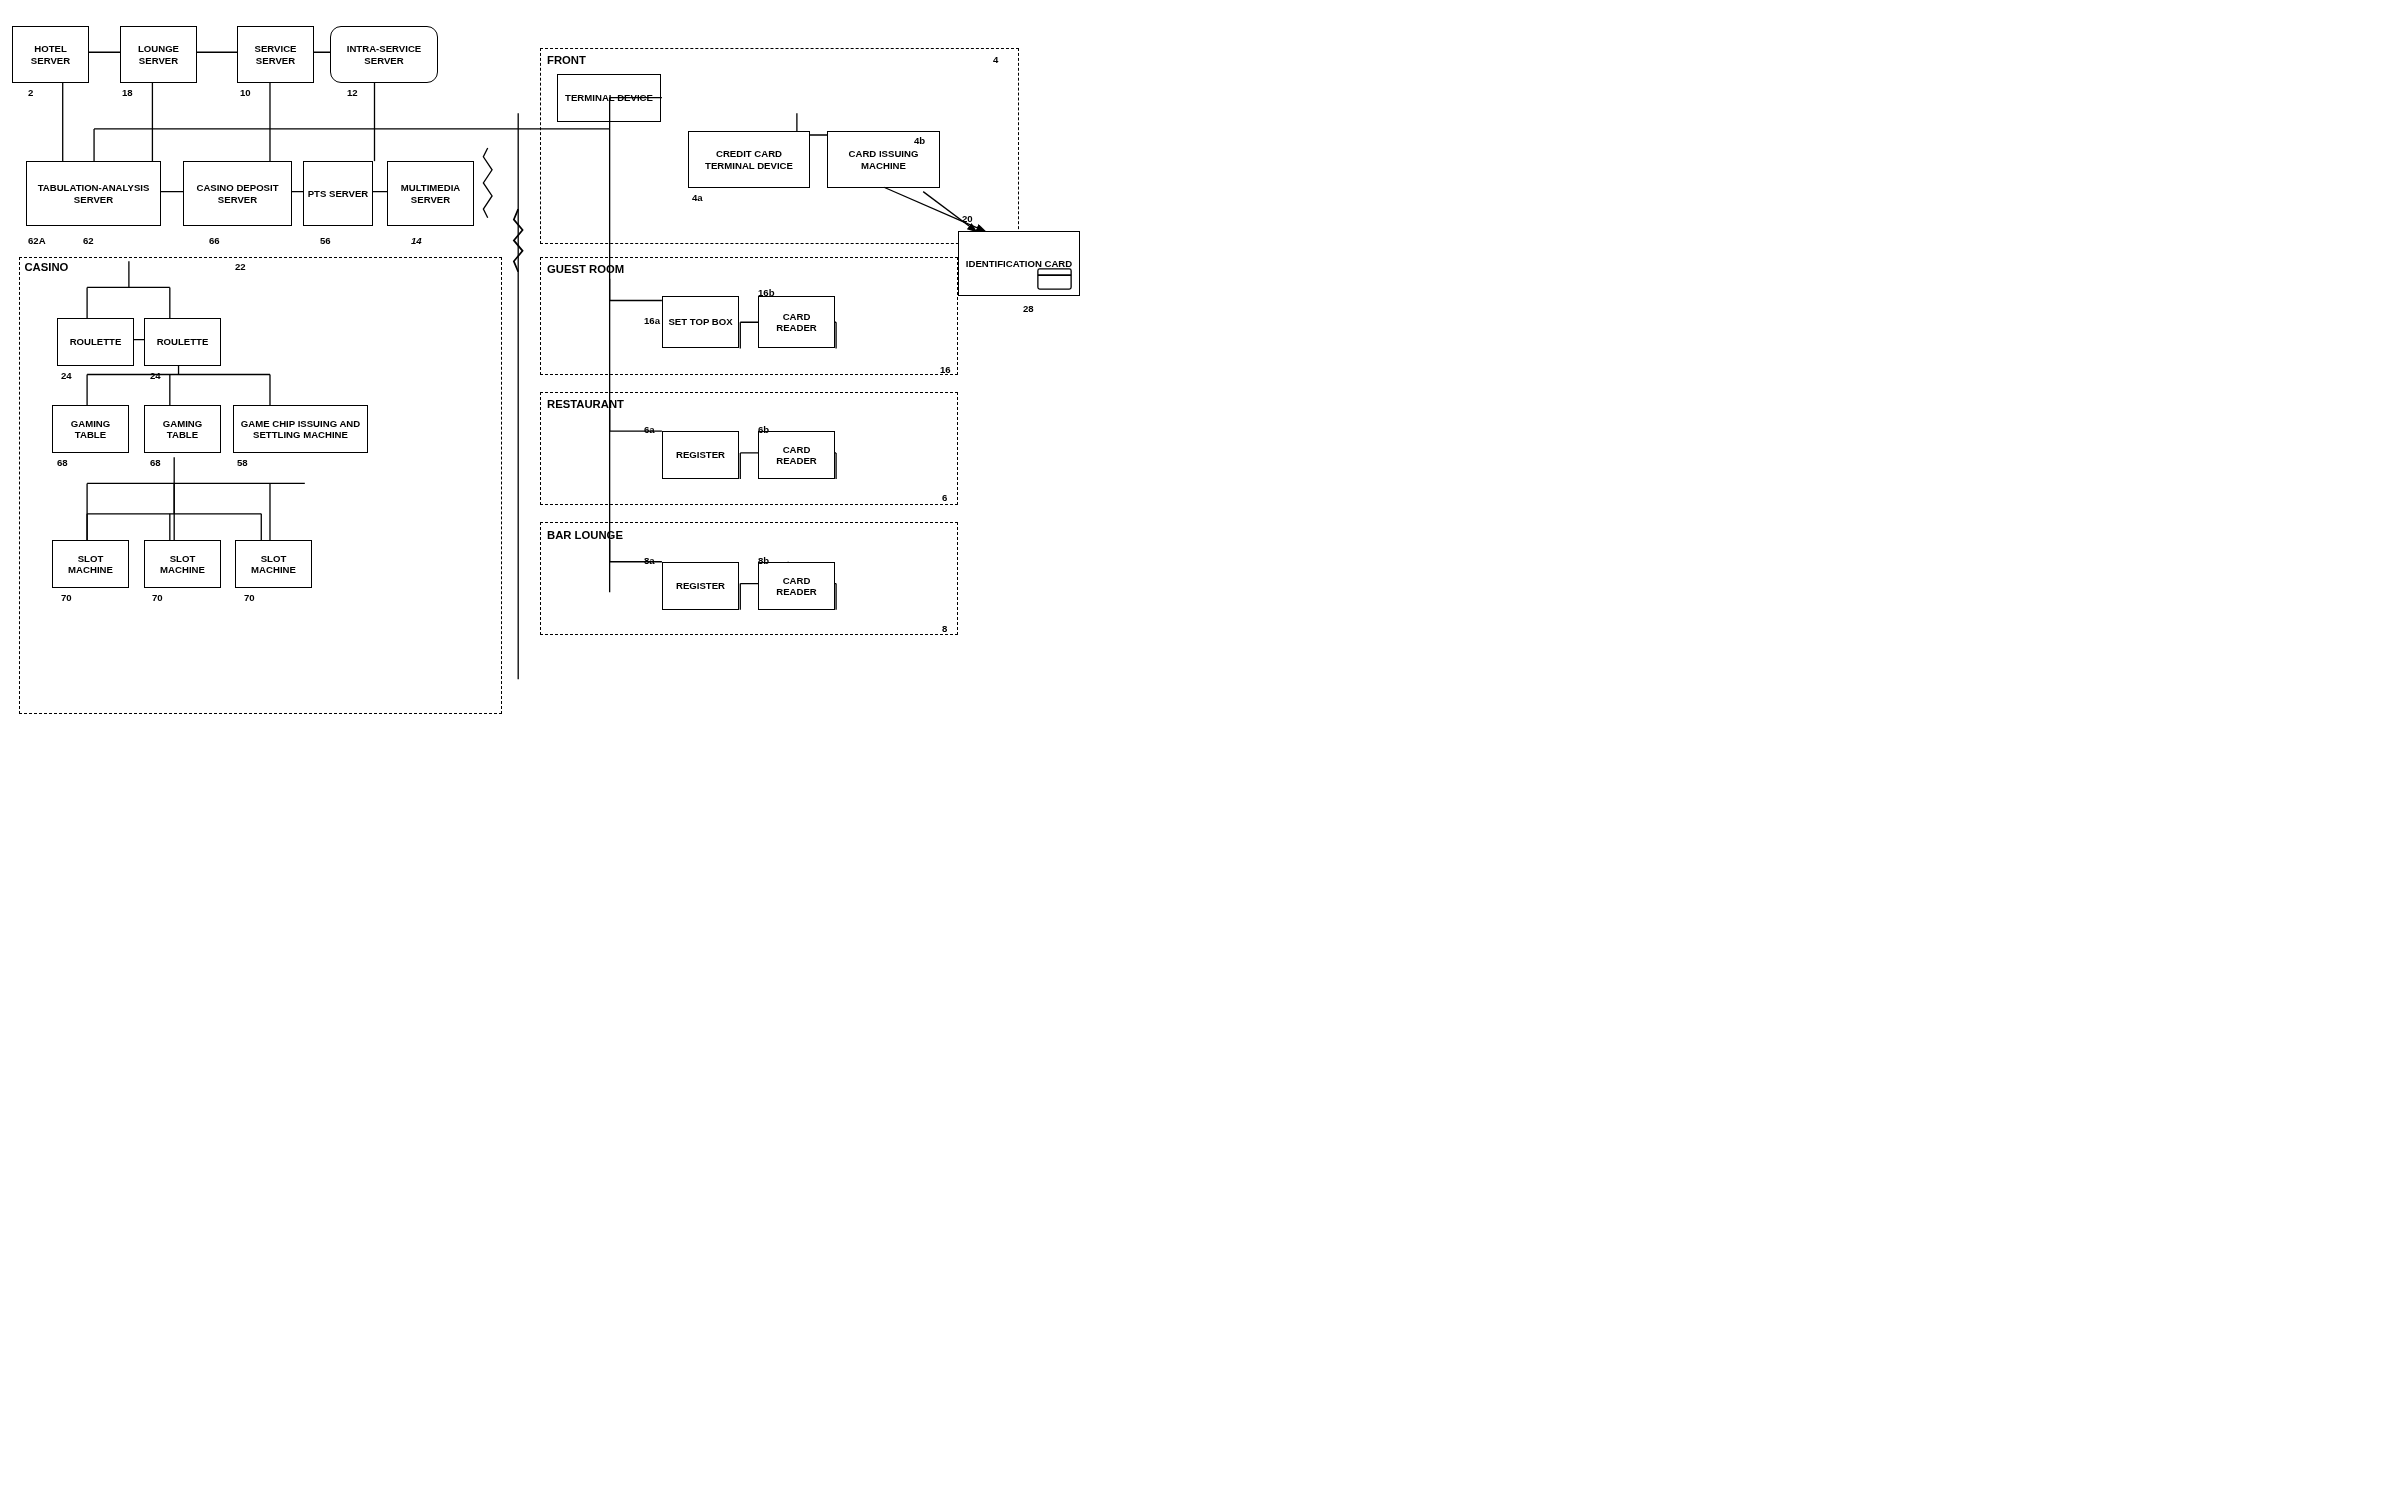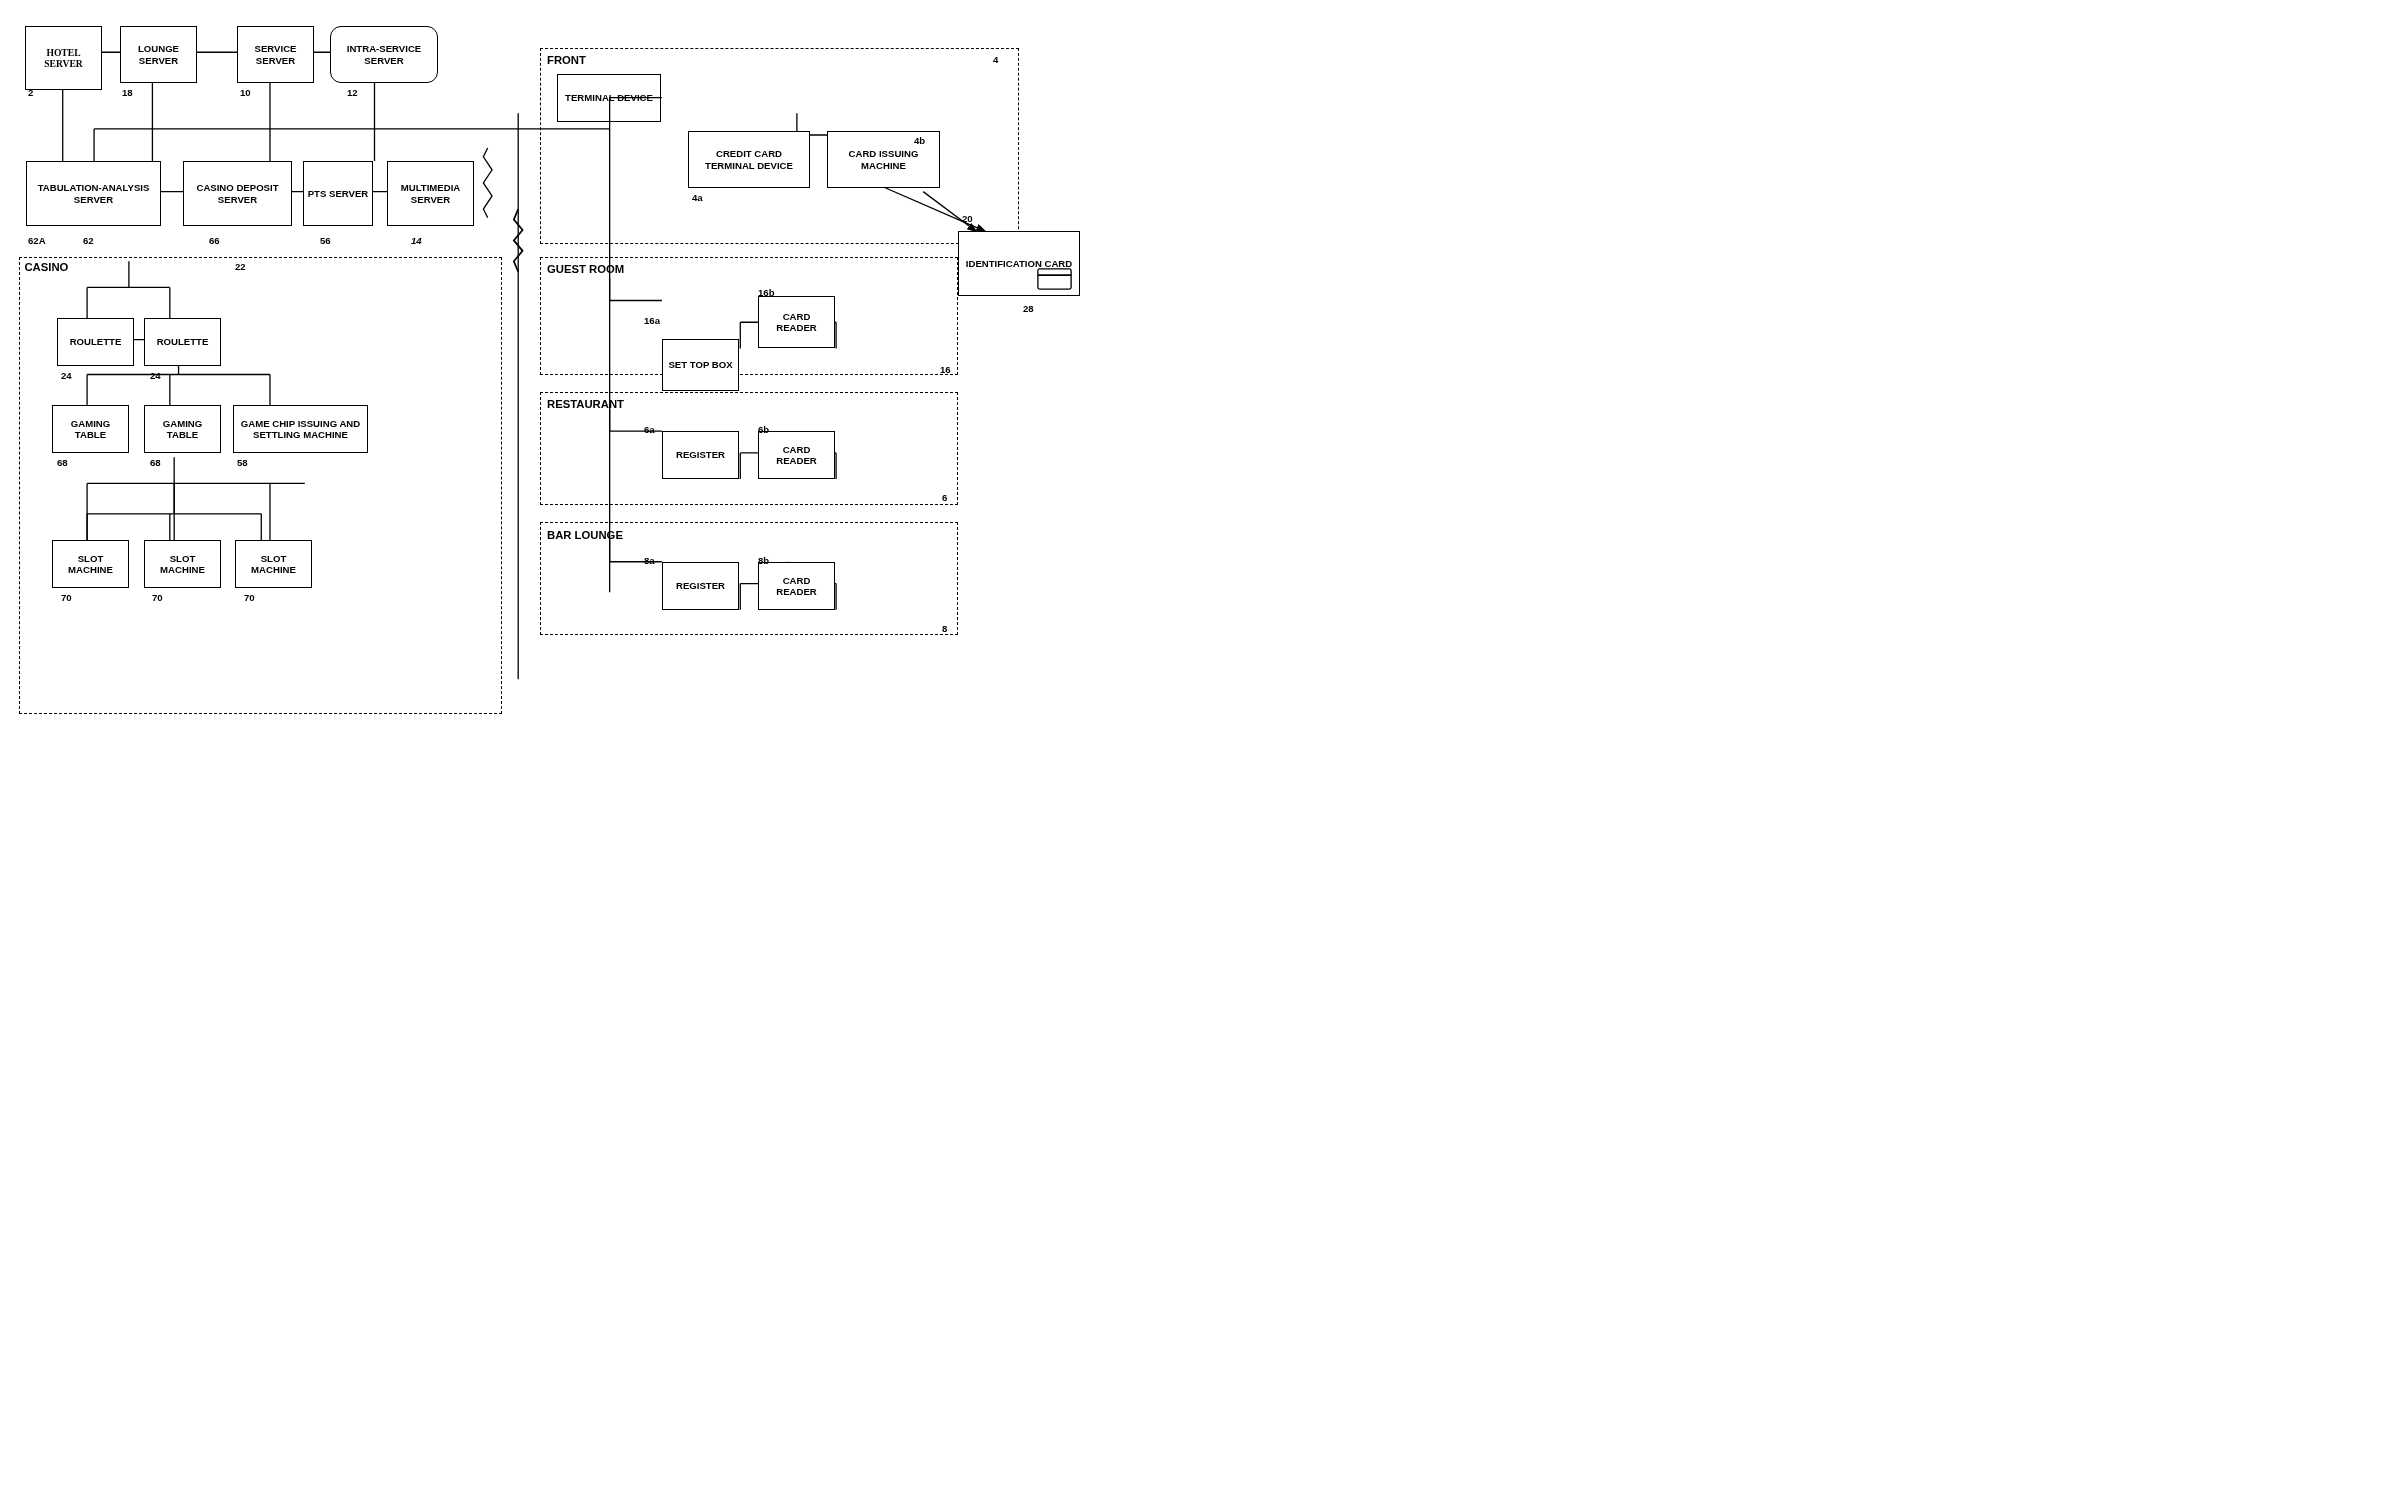--- a/index.html
+++ b/index.html
@@ -126,21 +126,21 @@
     <line x1="850" y1="670" x2="960" y2="670" stroke="#000" stroke-width="1.5"></line>
     <line x1="905" y1="645" x2="905" y2="670" stroke="#000" stroke-width="1.5"></line>
 
     <defs>
       <marker id="arrow" markerWidth="8" markerHeight="8" refX="6" refY="3" orient="auto">
         <path d="M0,0 L0,6 L8,3 z" fill="#000"></path>
       </marker>
     </defs>
   </svg>
 
-  <div class="box" style="left:25px; top:26px; width:77px; height:64px;font-family:Liberation Serif, serif;">
+  <div class="box" style="left:12px; top:26px; width:77px; height:57px;">
     <span>HOTEL
 SERVER</span>
   </div>
   <span class="label" style="left:28px; top:87px;">2</span>
 
   <div class="box" style="left:120px; top:26px; width:77px; height:57px;">
     <span>LOUNGE
 SERVER</span>
   </div>
   <span class="label" style="left:122px; top:87px;">18</span>
@@ -262,21 +262,21 @@
       <line x1="1" y1="8" x2="39" y2="8" stroke="#000" stroke-width="2"></line>
     </svg>
   </div>
   <span class="label" style="left:962px; top:213px;">20</span>
   <span class="label" style="left:1023px; top:303px;">28</span>
 
   <div class="dashed-box" style="left:540px; top:257px; width:418px; height:118px;"></div>
   <span class="section-label" style="left:547px; top:263px;">GUEST ROOM</span>
   <span class="label" style="left:940px; top:364px;">16</span>
 
-  <div class="box" style="left:662px; top:296px; width:77px; height:52px;margin-top:43px;">
+  <div class="box" style="left:662px; top:296px; width:77px; height:52px;">
     <span>SET TOP
 BOX</span>
   </div>
   <span class="label" style="left:644px; top:287px;margin-top:28px;">16a</span>
 
   <div class="box" style="left:758px; top:296px; width:77px; height:52px;">
     <span>CARD
 READER</span>
   </div>
   <span class="label" style="left:758px; top:287px;">16b</span>

